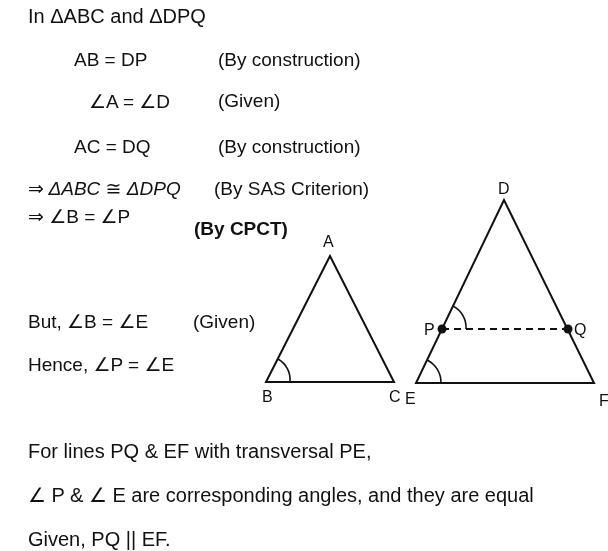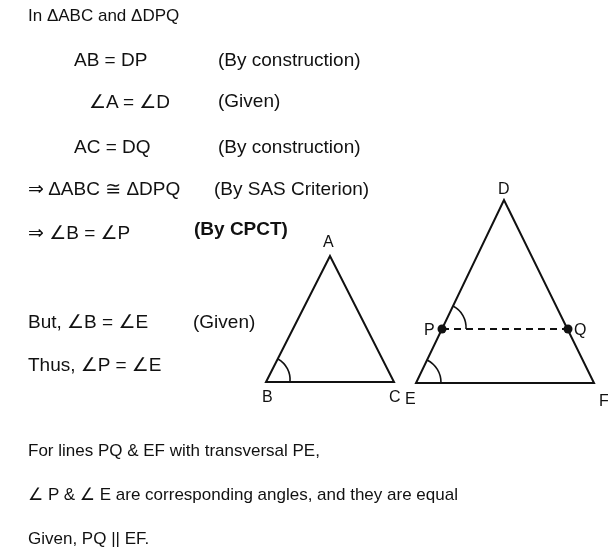--- a/index.html
+++ b/index.html
@@ -1,46 +1,46 @@
 <!DOCTYPE html>
 <html><head>
 <meta charset="utf-8">
 <style>
   html, body { margin:0; padding:0; background:#ffffff; }
   body { width:608px; height:551px; position:relative; overflow:hidden;
          font-family:"Liberation Sans", "DejaVu Sans", sans-serif; color:#111; }
   .t { position:absolute; white-space:nowrap; font-size:19px; line-height:18px; }
-  .big { font-size:17px; }
+  .big { font-size:20px; }
   svg.fig { position:absolute; left:0; top:0; }
   .lbl { font-family:"Liberation Sans", sans-serif; font-size:16px; fill:#111; }
 </style>
 </head>
 <body>
 
 <div class="t big" style="left:28px;top:7px;">In ΔABC and  ΔDPQ</div>
 
 <div class="t" style="left:74px;top:51px;">AB = DP</div>
 <div class="t" style="left:218px;top:51px;">(By construction)</div>
 
 <div class="t" style="left:74px;top:93px;margin-left:15px;">∠A = ∠D</div>
 <div class="t" style="left:218px;top:92px;">(Given)</div>
 
 <div class="t" style="left:74px;top:138px;">AC = DQ</div>
 <div class="t" style="left:218px;top:138px;">(By construction)</div>
 
-<div class="t" style="left:28px;top:180px;">⇒  ΔABC  ≅ ΔDPQ</div>
+<div class="t" style="left:28px;top:180px;font-style:italic;">⇒  ΔABC  ≅ ΔDPQ</div>
 <div class="t" style="left:214px;top:180px;">(By SAS Criterion)</div>
 
-<div class="t" style="left:28px;top:224px;">⇒ ∠B = ∠P</div>
+<div class="t" style="left:28px;top:208px;">⇒ ∠B = ∠P</div>
 <div class="t" style="left:194px;top:220px;font-weight:bold;">(By CPCT)</div>
 
 <div class="t" style="left:28px;top:313px;">But,    ∠B = ∠E</div>
 <div class="t" style="left:193px;top:313px;">(Given)</div>
 
-<div class="t" style="left:28px;top:356px;">Thus, ∠P = ∠E</div>
+<div class="t" style="left:28px;top:356px;">Hence, ∠P = ∠E</div>
 
 <div class="t big" style="left:28px;top:442px;">For lines PQ &amp; EF with transversal PE,</div>
 <div class="t big" style="left:28px;top:486px;">∠ P &amp; ∠ E are corresponding angles, and they are equal</div>
 <div class="t big" style="left:28px;top:530px;">Given, PQ || EF.</div>
 
 <svg class="fig" width="608" height="551" viewBox="0 0 608 551">
   <g fill="none" stroke="#111" stroke-width="2">
     <polygon points="330,256 266,382 394,382"></polygon>
     <path d="M 290,382 A 24 24 0 0 0 278,359" stroke-width="1.6"></path>
   </g>

